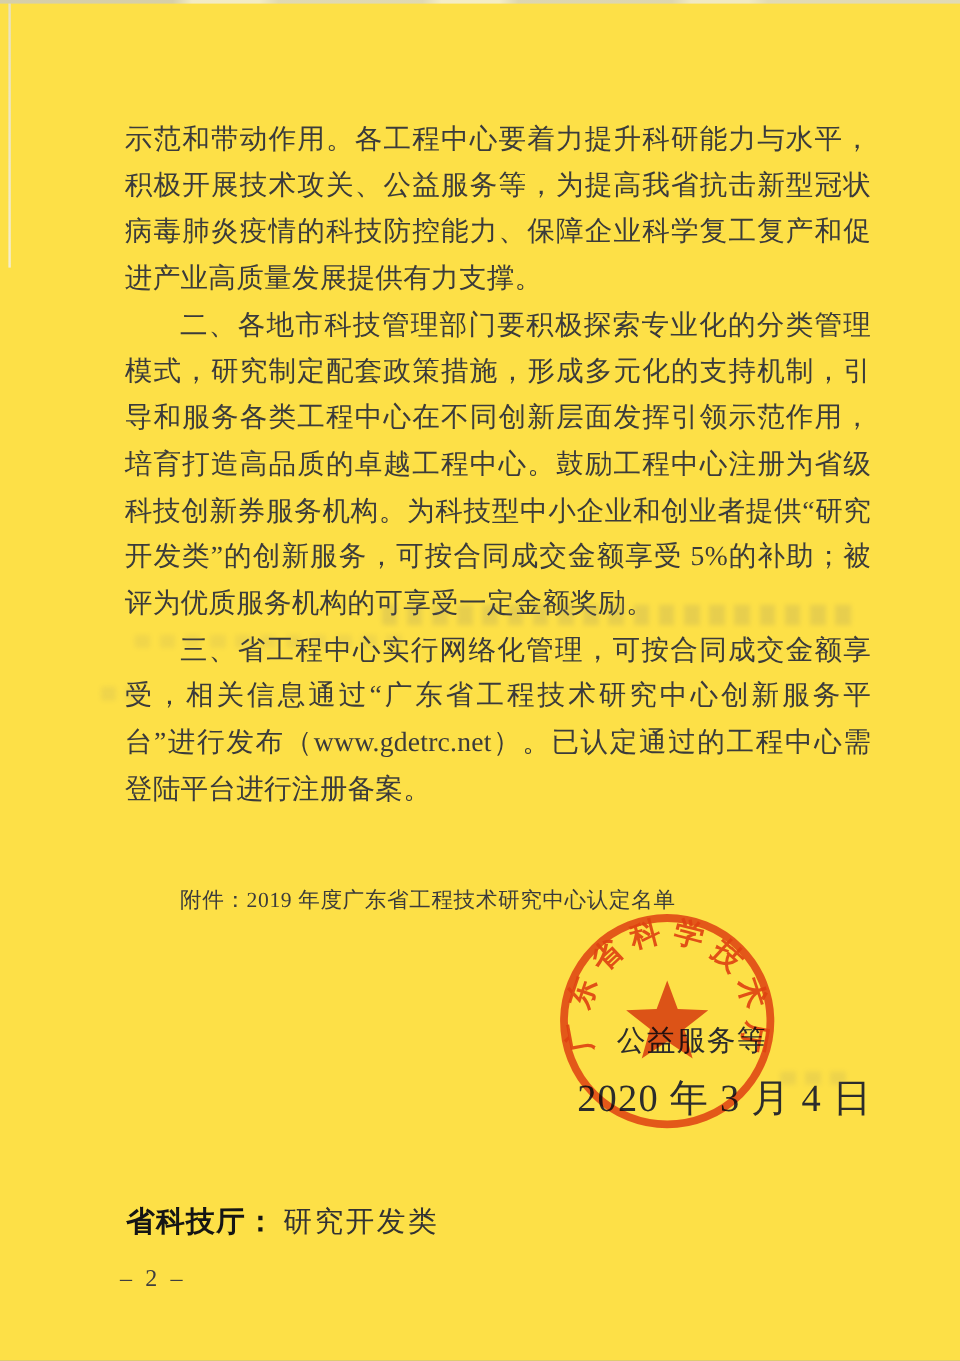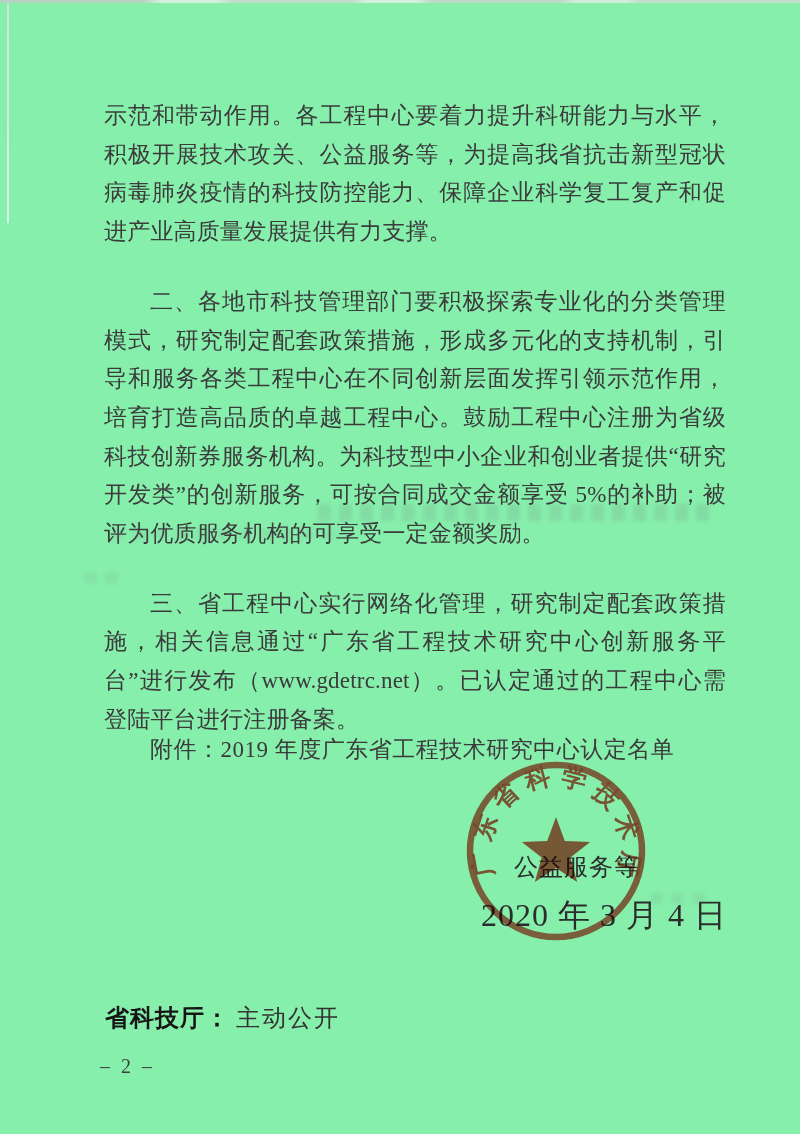--- a/index.html
+++ b/index.html
@@ -4,21 +4,21 @@
 <style>
   html,body{margin:0;padding:0;}
   body{
     background:#9a9a9a;
     font-family:"Liberation Serif","DejaVu Serif",serif;
   }
   .page{
     position:relative;
     width:800px;height:1134px;
     margin:0 auto;
-    background:#86efac;
+    background:#fde047;
     overflow:hidden;
     color:#3b3b3b;
   }
   
   .scan-edge-top{
     position:absolute;top:0;left:0;right:0;height:3px;
     background:linear-gradient(90deg,
       #c9c9c9 0 18%, #efefef 20% 27%, #d6d6d6 29% 44%,
       #f1f1f1 46% 52%, #d2d2d2 54% 70%, #ececec 72% 78%, #d8d8d8 80% 100%);
     opacity:.75;
@@ -30,24 +30,24 @@
   }
   
   .body-text{
     position:absolute;left:104px;top:97px;width:622px;
     font-size:23px;line-height:38.7px;
     text-align:justify;
     color:#3b3b3b;
     letter-spacing:.2px;
   }
   .body-text p{margin:0;padding:0;}
-  .body-text p.indent{text-indent:2em;margin-top:31px;}
+  .body-text p.indent{text-indent:2em;}
   .attachment{
     position:absolute;left:150px;top:736px;
-    font-size:23px;line-height:28px;color:#3b3b3b;
+    font-size:18px;line-height:28px;color:#3b3b3b;
     letter-spacing:.5px;
   }
   
   .sig-name{
     position:absolute;left:514px;top:851px;
     font-size:24px;color:#2c2c2c;letter-spacing:1px;
   }
   .sig-date{
     position:absolute;left:481px;top:894px;
     font-size:32px;color:#2c2c2c;letter-spacing:1px;
@@ -95,21 +95,21 @@
 <body>
 
 <div class="page">
 
   <div class="scan-edge-top"></div>
   <div class="scan-edge-left"></div>
 
   <div class="body-text">
     <p class="para">示范和带动作用。各工程中心要着力提升科研能力与水平，积极开展技术攻关、公益服务等，为提高我省抗击新型冠状病毒肺炎疫情的科技防控能力、保障企业科学复工复产和促进产业高质量发展提供有力支撑。</p>
     <p class="para indent">二、各地市科技管理部门要积极探索专业化的分类管理模式，研究制定配套政策措施，形成多元化的支持机制，引导和服务各类工程中心在不同创新层面发挥引领示范作用，培育打造高品质的卓越工程中心。鼓励工程中心注册为省级科技创新券服务机构。为科技型中小企业和创业者提供“研究开发类”的创新服务，可按合同成交金额享受 5%的补助；被评为优质服务机构的可享受一定金额奖励。</p>
-    <p class="para indent">三、省工程中心实行网络化管理，研究制定配套政策措施，相关信息通过“广东省工程技术研究中心创新服务平台”进行发布（www.gdetrc.net）。已认定通过的工程中心需登陆平台进行注册备案。</p>
+    <p class="para indent">三、省工程中心实行网络化管理，可按合同成交金额享受，相关信息通过“广东省工程技术研究中心创新服务平台”进行发布（www.gdetrc.net）。已认定通过的工程中心需登陆平台进行注册备案。</p>
   </div>
 
   <div class="attachment">附件：2019 年度广东省工程技术研究中心认定名单</div>
 
   <div class="sig-name">公益服务等</div>
   <div class="sig-date">2020 年 3 月 4 日</div>
 
   <div class="seal">
     <svg viewBox="0 0 188 188" xmlns="http://www.w3.org/2000/svg">
       <defs>
@@ -122,18 +122,18 @@
       </text>
     </svg>
   </div>
 
   <div class="ghost ghost-1"></div>
   <div class="ghost ghost-2"></div>
   <div class="ghost ghost-3"></div>
   <div class="ghost ghost-4"></div>
 
   <div class="footer">
-    <span class="label">省科技厅：</span><span class="value">主动公开</span>
+    <span class="label">省科技厅：</span><span class="value">研究开发类</span>
   </div>
 
   <div class="page-number">– 2 –</div>
 
 </div>
 
 </body></html>

